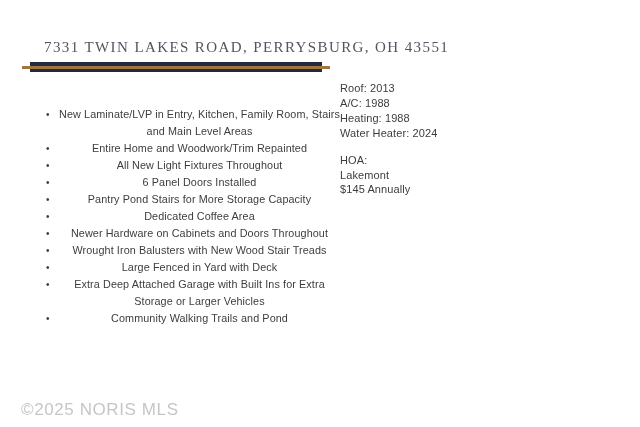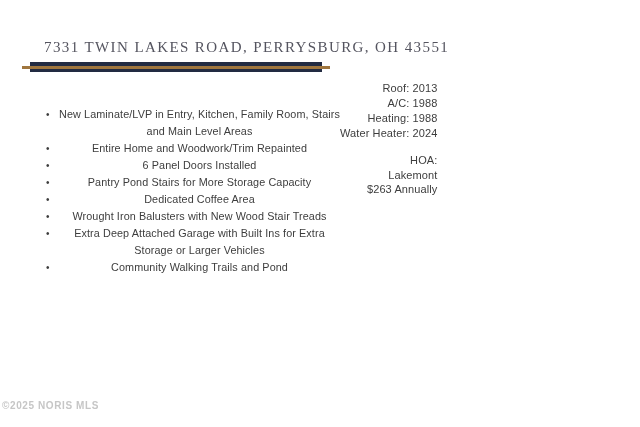--- a/index.html
+++ b/index.html
@@ -87,66 +87,68 @@
   .details {
     position: absolute;
     left: 340px;
     top: 81px;
     font-size: 11px;
     line-height: 14.9px;
     color: #3d3d3d;
     letter-spacing: 0.1px;
   }
   .details .group { margin: 0 0 12px 0; }
-  .details .line { white-space: nowrap; text-align: right; }
+  .details .line { white-space: nowrap; }
 
   
   .watermark {
     position: absolute;
-    left: 2px;
+    left: 21px;
     top: 400px;
-    font-size: 10px;
+    font-size: 17px;
     letter-spacing: 0.6px;
     color: #c6c6c6;
     white-space: nowrap;
-    font-weight: bold;
   }
 </style>
 </head>
 <body>
 
 <div class="page">
 
   <div class="title">7331 TWIN LAKES ROAD, PERRYSBURG, OH 43551</div>
 
   <div class="divider">
     <div class="navy-bar"></div>
     <div class="gold-line"></div>
   </div>
 
   <ul class="features">
       <li>New Laminate/LVP in Entry, Kitchen, Family Room, Stairs and Main Level Areas</li>
       <li>Entire Home and Woodwork/Trim Repainted</li>
+      <li>All New Light Fixtures Throughout</li>
       <li>6 Panel Doors Installed</li>
       <li>Pantry Pond Stairs for More Storage Capacity</li>
       <li>Dedicated Coffee Area</li>
+      <li>Newer Hardware on Cabinets and Doors Throughout</li>
       <li>Wrought Iron Balusters with New Wood Stair Treads</li>
+      <li>Large Fenced in Yard with Deck</li>
       <li>Extra Deep Attached Garage with Built Ins for Extra Storage or Larger Vehicles</li>
       <li>Community Walking Trails and Pond</li>
     </ul>
 
   <div class="details">
     <div class="group">
         <div class="line">Roof: 2013</div>
         <div class="line">A/C: 1988</div>
         <div class="line">Heating: 1988</div>
         <div class="line">Water Heater: 2024</div>
       </div>
     <div class="group">
         <div class="line">HOA:</div>
         <div class="line">Lakemont</div>
-        <div class="line">$263 Annually</div>
+        <div class="line">$145 Annually</div>
       </div>
   </div>
 
   <div class="watermark">©2025 NORIS MLS</div>
 
 </div>
 
 </body></html>

